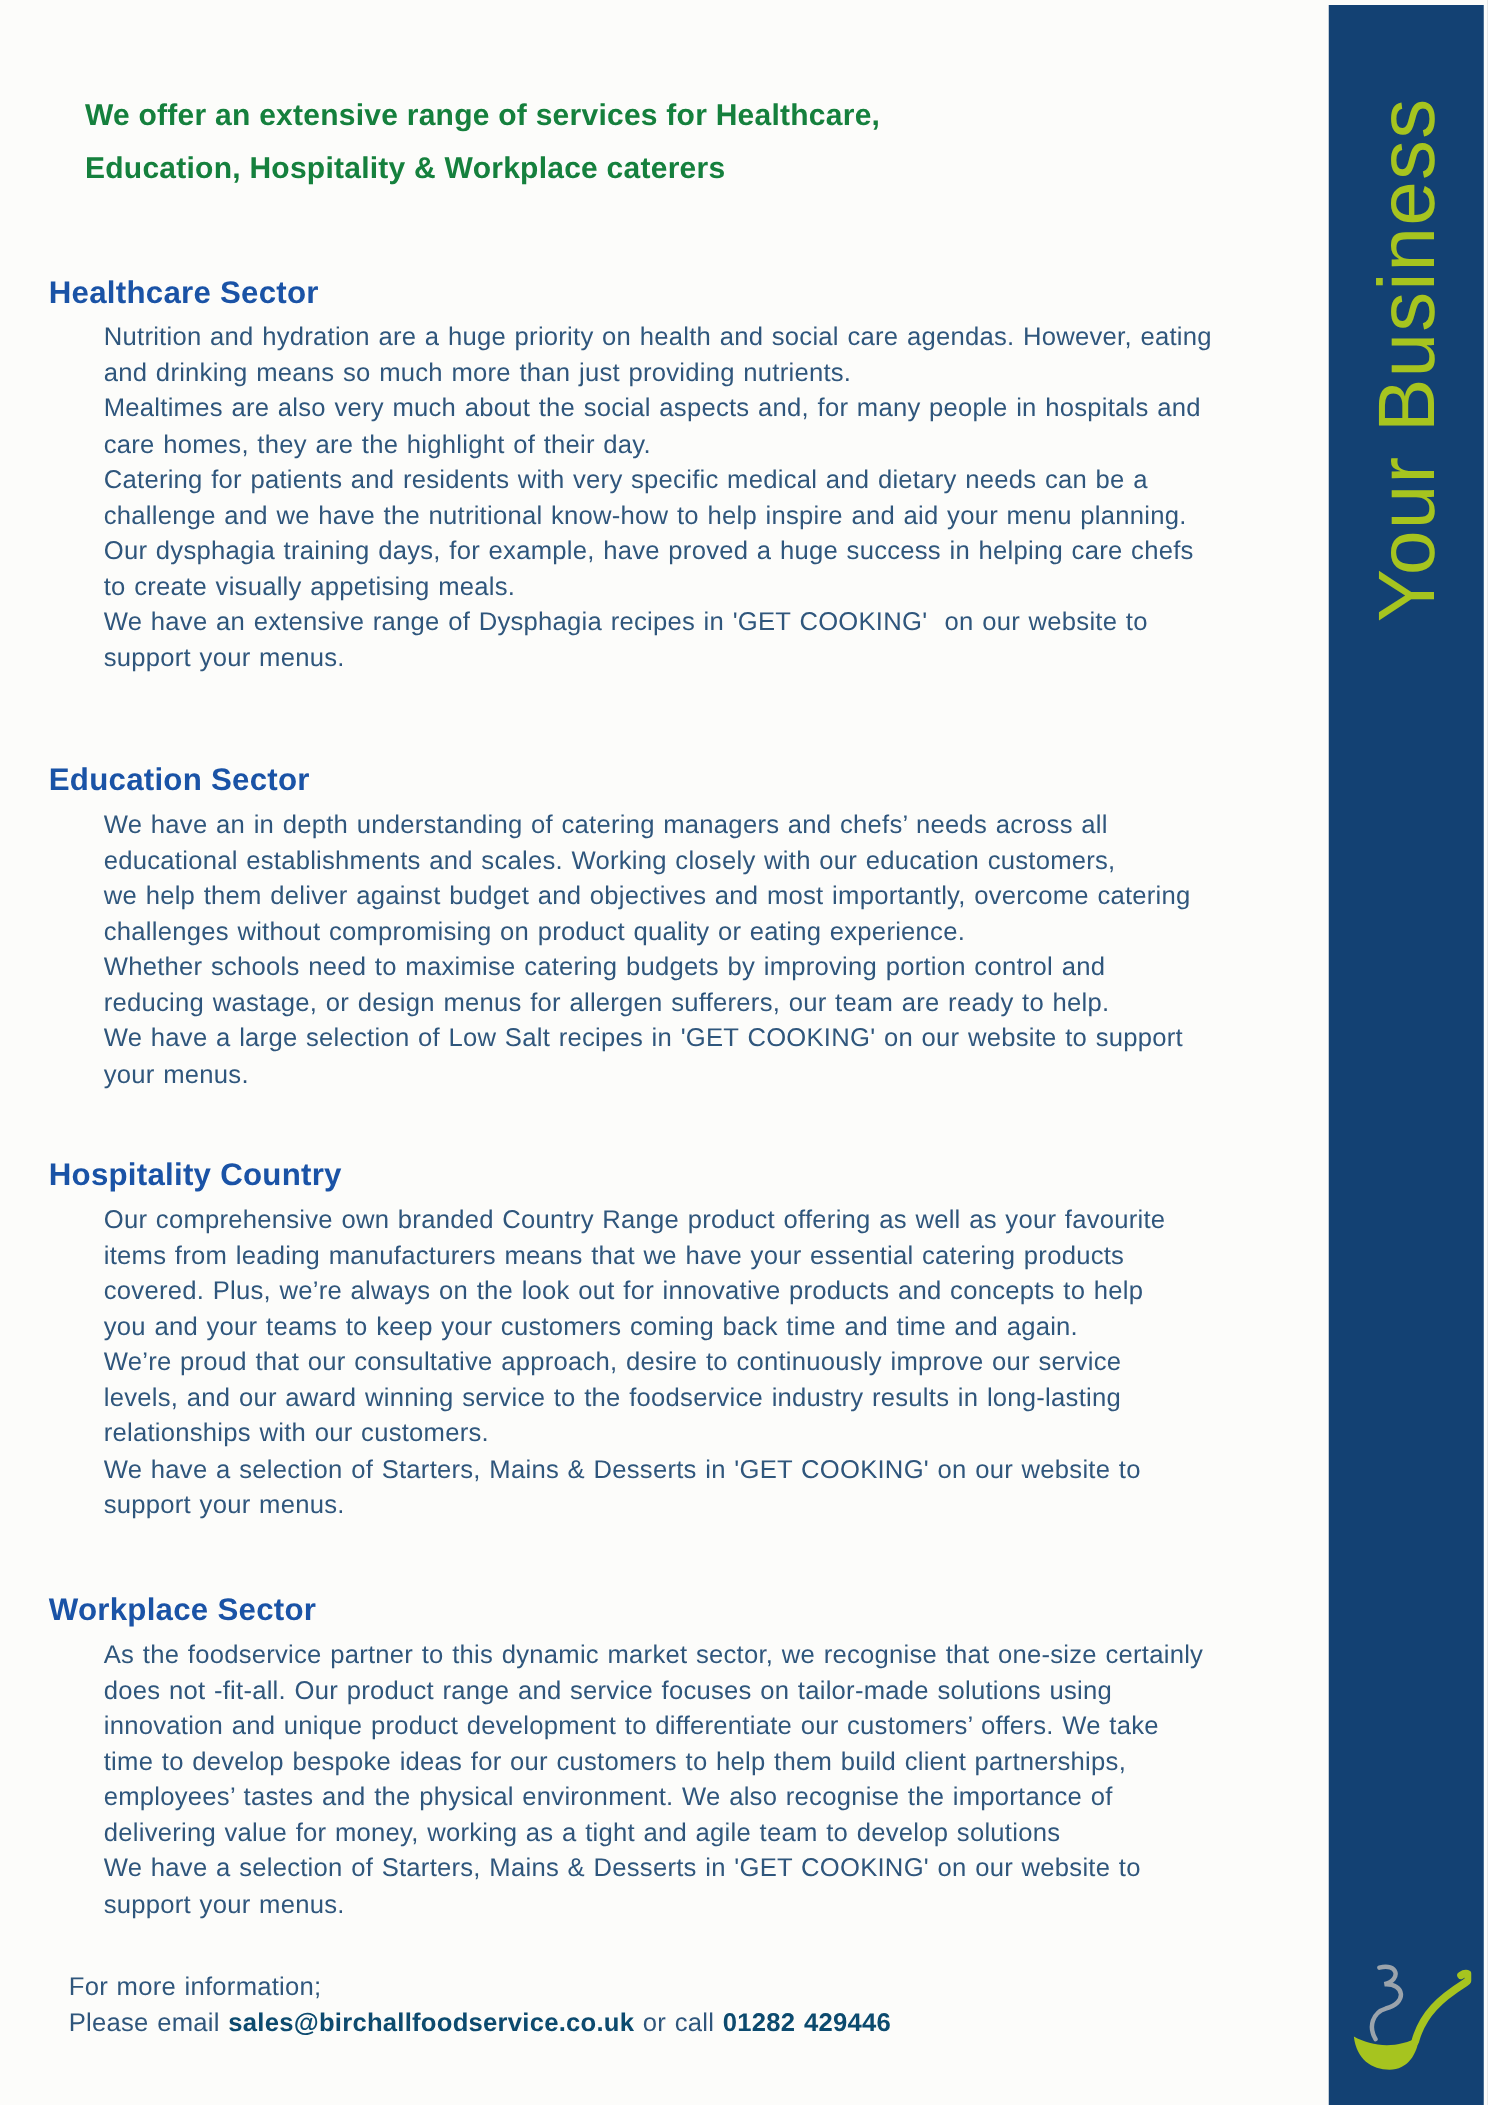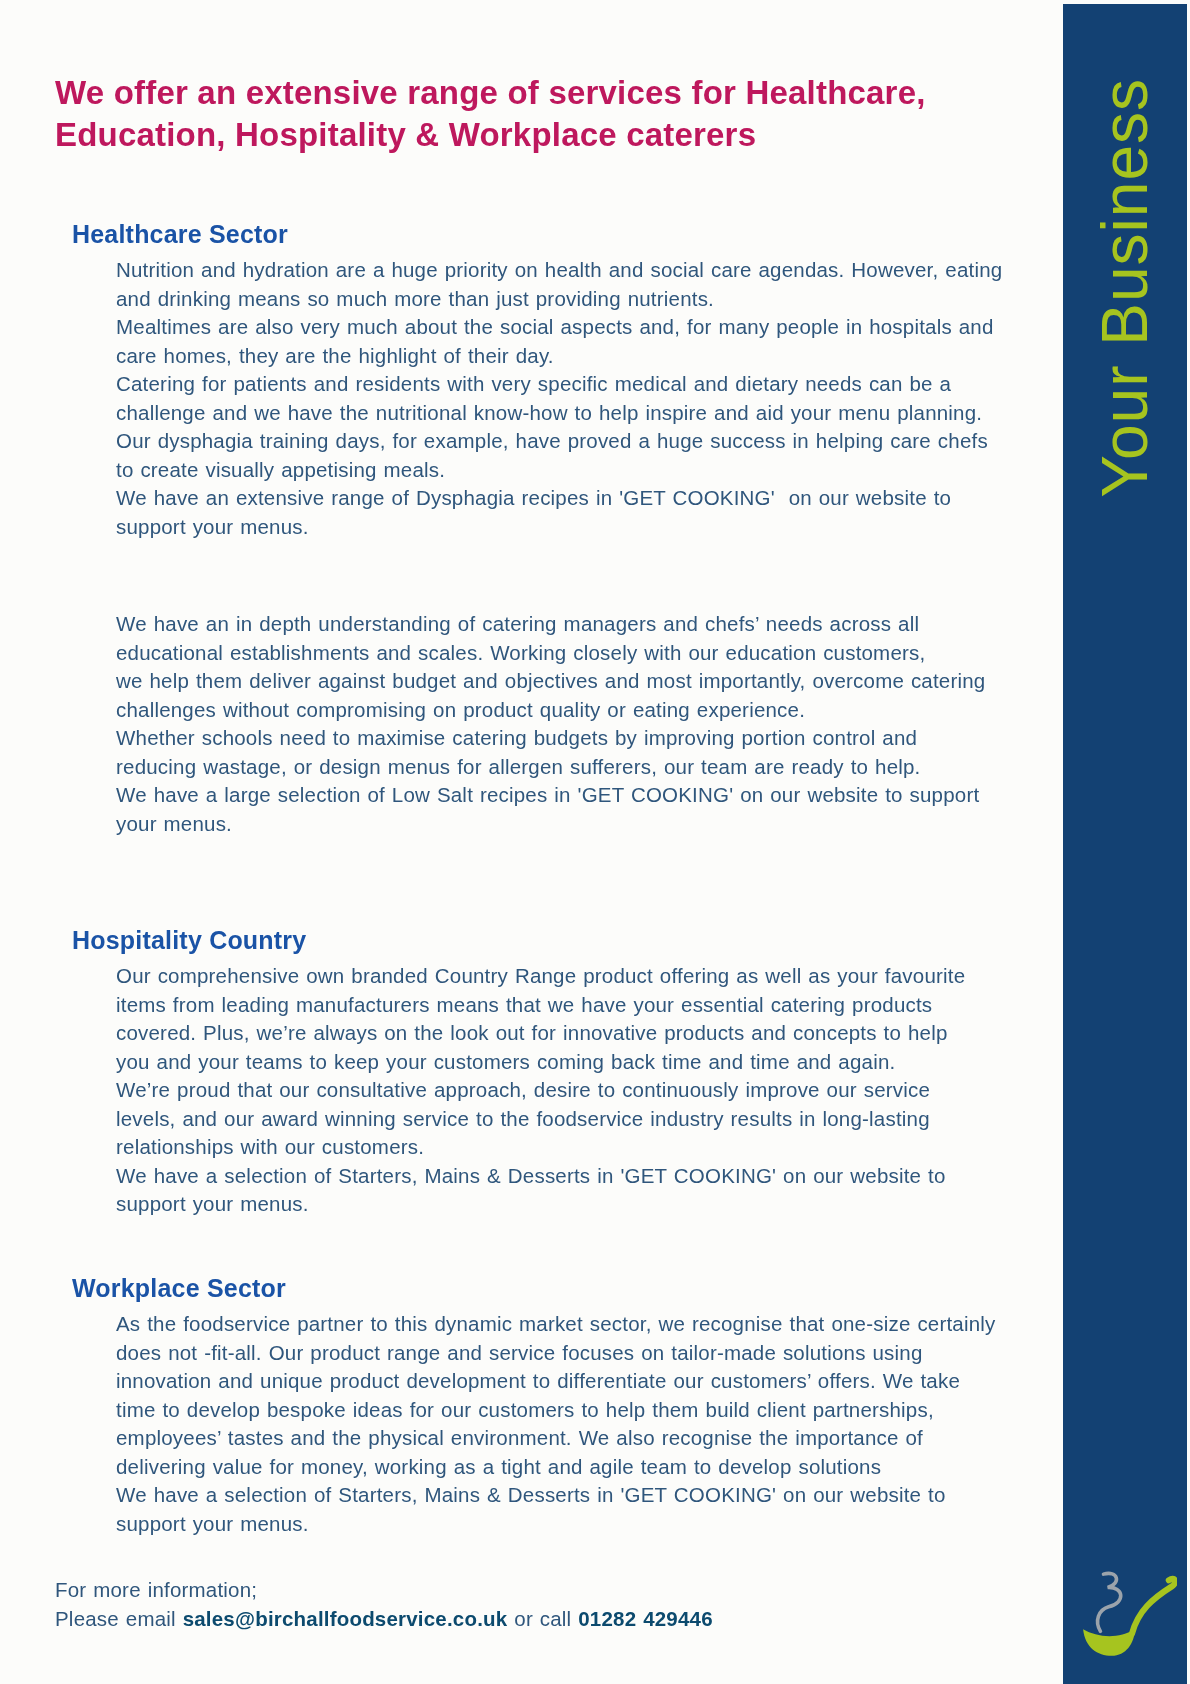--- a/index.html
+++ b/index.html
@@ -5,25 +5,25 @@
   html,body{margin:0;padding:0;background:#d9d9d9;}
   .page{
     position:relative;
     width:1190px;height:1684px;
     margin:0 auto;
     background:#fcfcfa;
     overflow:hidden;
     font-family:"Liberation Sans",sans-serif;
   }
   .title{
-    position:absolute;left:55px;top:72px;margin:0;
-    font-size:33px;line-height:42px;font-weight:bold;
-    color:#be185d;white-space:pre;letter-spacing:0.2px;
+    position:absolute;left:68px;top:72px;margin:0;
+    font-size:24px;line-height:42px;font-weight:bold;
+    color:#15803d;white-space:pre;letter-spacing:0.2px;
   }
-  .sector{position:absolute;left:72px;width:1010px;}
+  .sector{position:absolute;left:39px;width:1010px;}
   .sector h2{
     margin:0 0 7px 0;font-size:25px;line-height:29px;
     font-weight:bold;color:#1a53a6;letter-spacing:0.2px;
   }
   .sector .body{
     font-size:20.5px;line-height:28.5px;color:#2f567c;
     white-space:pre;letter-spacing:0.2px;word-spacing:1px;margin-left:44px;
   }
   .sec-0{top:220px}
   .sec-1{top:610px}
@@ -64,20 +64,21 @@
 care homes, they are the highlight of their day.
 Catering for patients and residents with very specific medical and dietary needs can be a
 challenge and we have the nutritional know-how to help inspire and aid your menu planning.
 Our dysphagia training days, for example, have proved a huge success in helping care chefs
 to create visually appetising meals.
 We have an extensive range of Dysphagia recipes in 'GET COOKING'  on our website to
 support your menus.</div>
   </section>
 
   <section class="sector sec-1">
+    <h2>Education Sector</h2>
     <div class="body">We have an in depth understanding of catering managers and chefs’ needs across all
 educational establishments and scales. Working closely with our education customers,
 we help them deliver against budget and objectives and most importantly, overcome catering
 challenges without compromising on product quality or eating experience.
 Whether schools need to maximise catering budgets by improving portion control and
 reducing wastage, or design menus for allergen sufferers, our team are ready to help.
 We have a large selection of Low Salt recipes in 'GET COOKING' on our website to support
 your menus.</div>
   </section>
 

